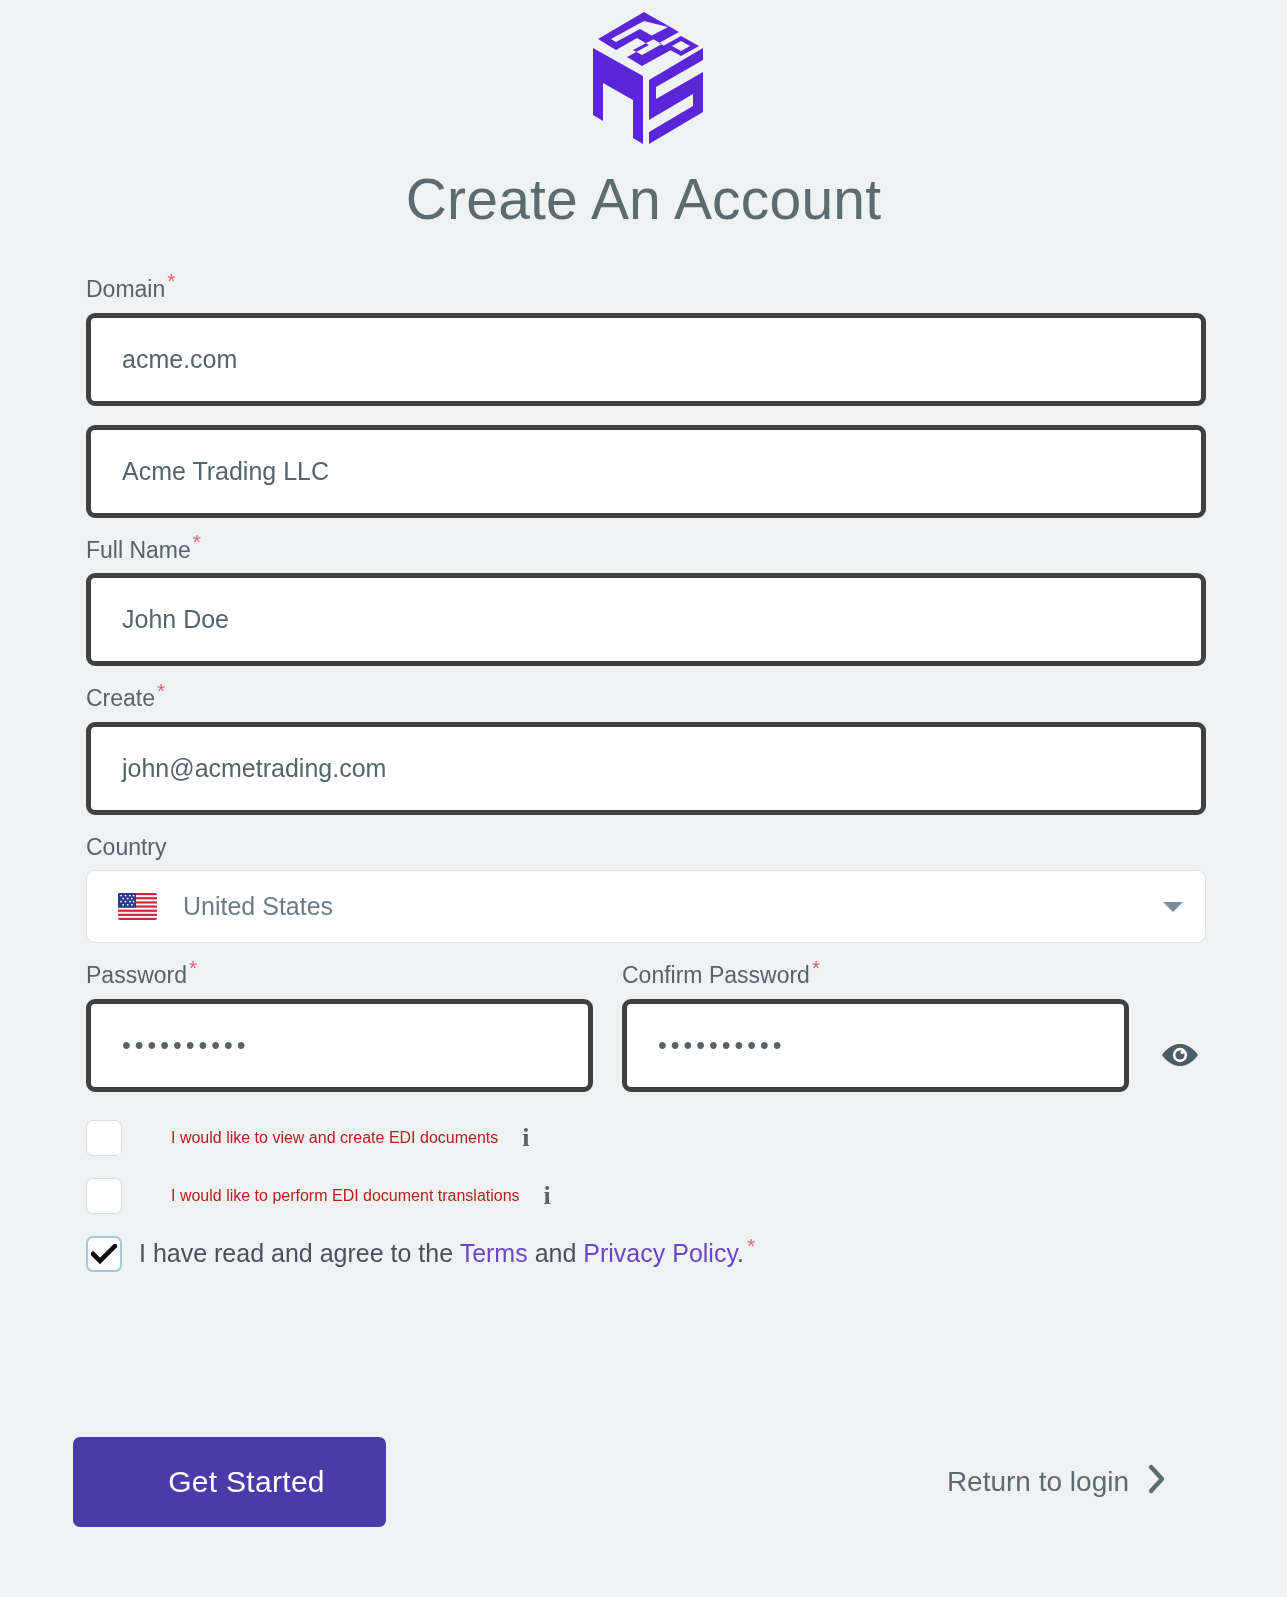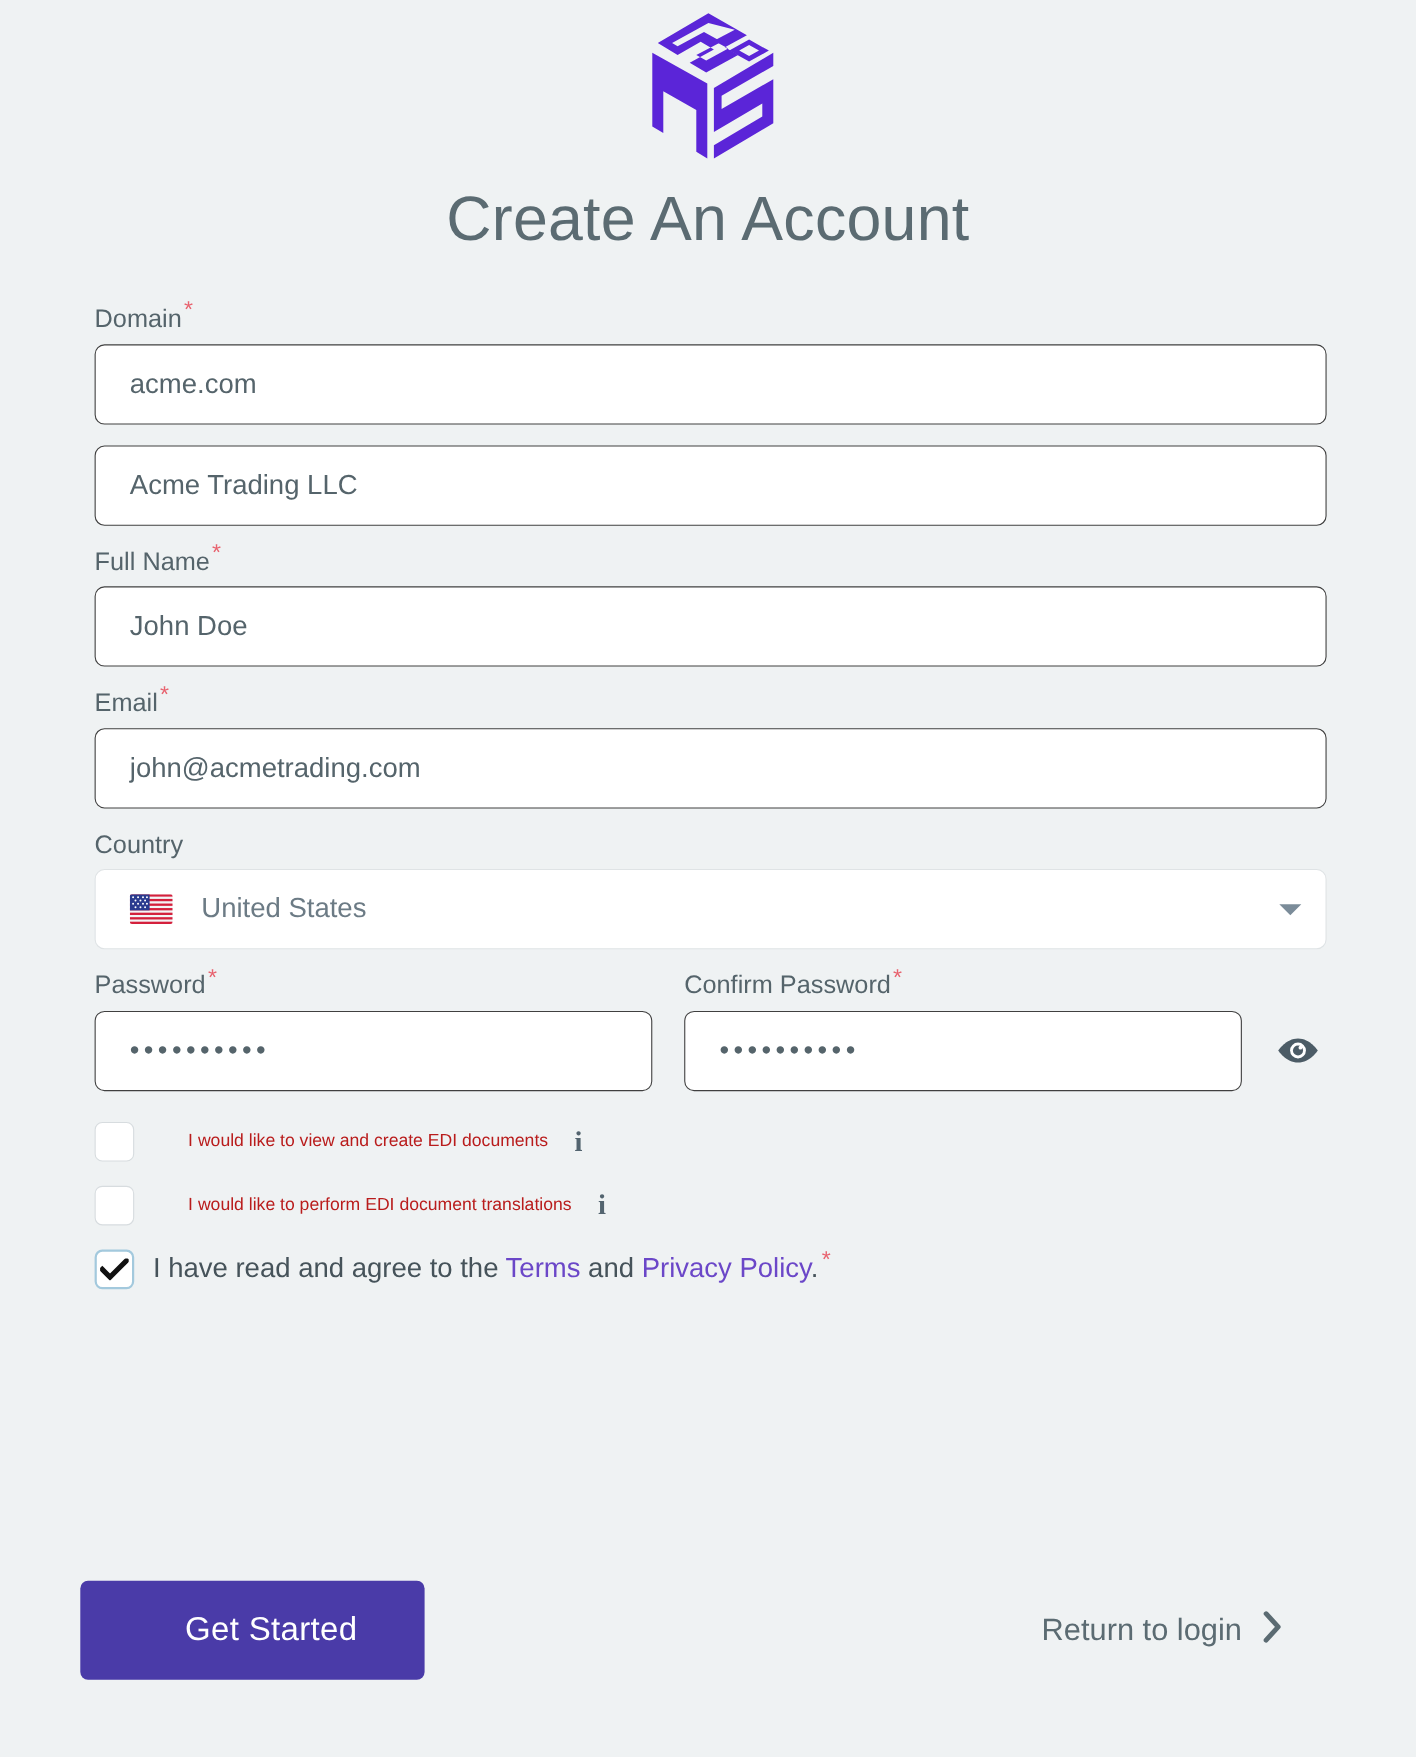--- a/index.html
+++ b/index.html
@@ -63,23 +63,23 @@
   .req {
     color: #e8636f;
     font-size: 21px;
     vertical-align: super;
     line-height: 0;
     margin-left: 2px;
   }
   .input {
     box-sizing: border-box;
     width: 100%;
-    height: 73px;
+    height: 93px;
     background: #ffffff;
-    border: 1px solid #404040;
+    border: 5px solid #404040;
     border-radius: 9px;
     font-size: 25px;
     color: #55646b;
     padding: 0 31px;
     display: flex;
     align-items: center;
     font-family: "Liberation Sans", sans-serif;
   }
 
   
@@ -276,21 +276,21 @@
     <div class="field">
       <div class="input" placeholder="Organization">Acme Trading LLC</div>
     </div>
 
     <div class="field">
       <span class="label"><span>Full Name</span><span class="req">*</span></span>
       <div class="input" placeholder="Full Name">John Doe</div>
     </div>
 
     <div class="field">
-      <span class="label"><span>Email</span><span class="req">*</span></span>
+      <span class="label"><span>Create</span><span class="req">*</span></span>
       <div class="input" placeholder="Email">john@acmetrading.com</div>
     </div>
 
     <div class="field">
       <span class="label">Country</span>
       <div class="select">
         <svg class="flag" viewBox="0 0 39 27">
           <rect width="39" height="27" fill="#f3f4f6"></rect>
           <g fill="#d4203c">
             <rect y="0" width="39" height="2.1"></rect>

